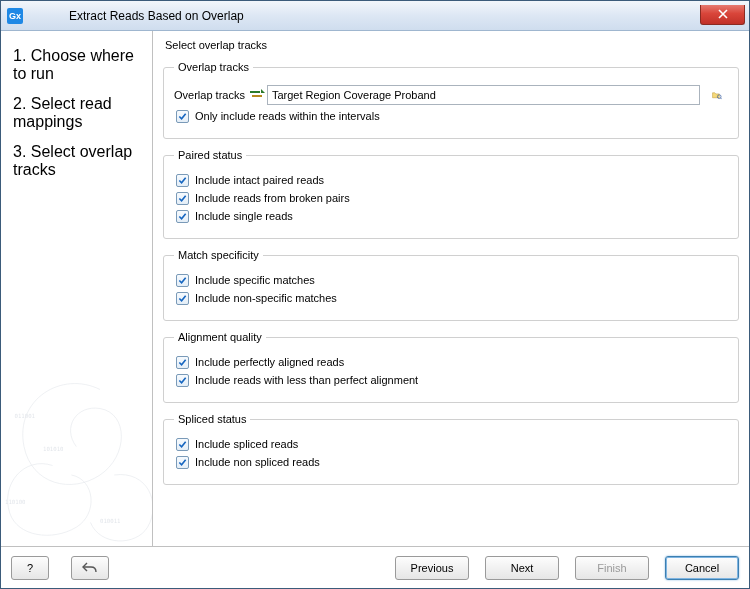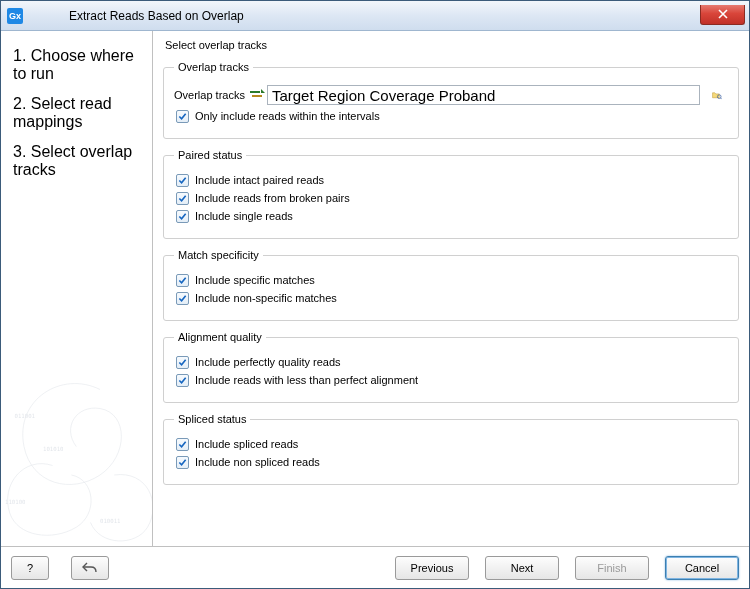--- a/index.html
+++ b/index.html
@@ -106,21 +106,21 @@
   .field-icon {
     width: 16px; height: 14px;
     display: inline-flex; align-items: center; justify-content: center;
     margin-right: 2px;
   }
   .overlap-input {
     flex: 1;
     height: 20px;
     border: 1px solid #aab3bd;
     padding: 2px 4px;
-    font-size: 15px;
+    font-size: 11px;
     background: #fff;
   }
   .browse-btn {
     width: 22px; height: 20px;
     margin-left: 6px;
     display: flex; align-items: center; justify-content: center;
     background: transparent;
     border: none;
   }
   .chk-row {
@@ -294,21 +294,21 @@
       </fieldset>
 
       <fieldset>
         <legend>Alignment quality</legend>
         <label class="chk-row">
           <span class="chk">
               <svg viewBox="0 0 10 10">
                 <path d="M1.5 5 L4 7.5 L8.5 2" stroke="#1565c0" stroke-width="1.8" fill="none"></path>
               </svg>
             </span>
-          <span>Include perfectly quality reads</span>
+          <span>Include perfectly aligned reads</span>
         </label>
         <label class="chk-row">
           <span class="chk">
               <svg viewBox="0 0 10 10">
                 <path d="M1.5 5 L4 7.5 L8.5 2" stroke="#1565c0" stroke-width="1.8" fill="none"></path>
               </svg>
             </span>
           <span>Include reads with less than perfect alignment</span>
         </label>
       </fieldset>

